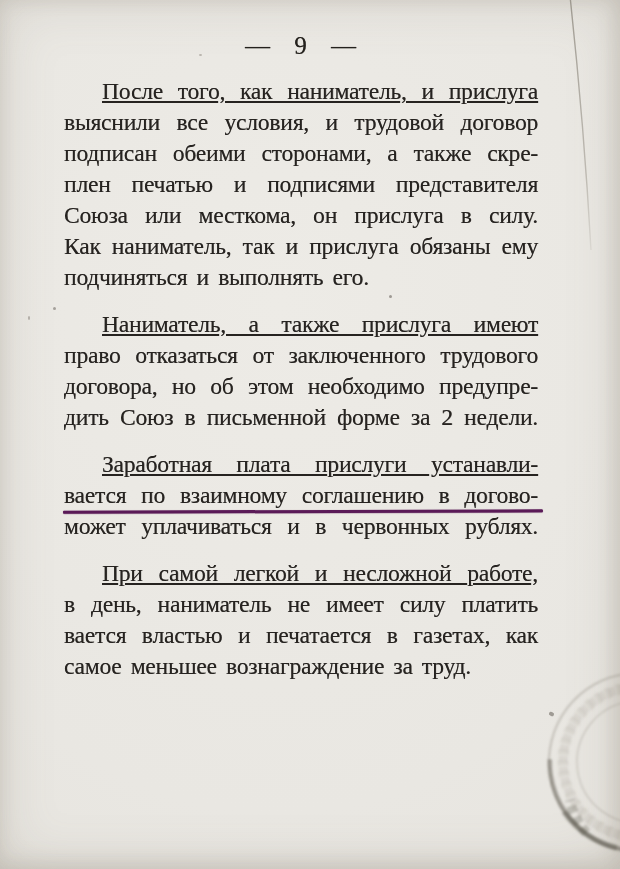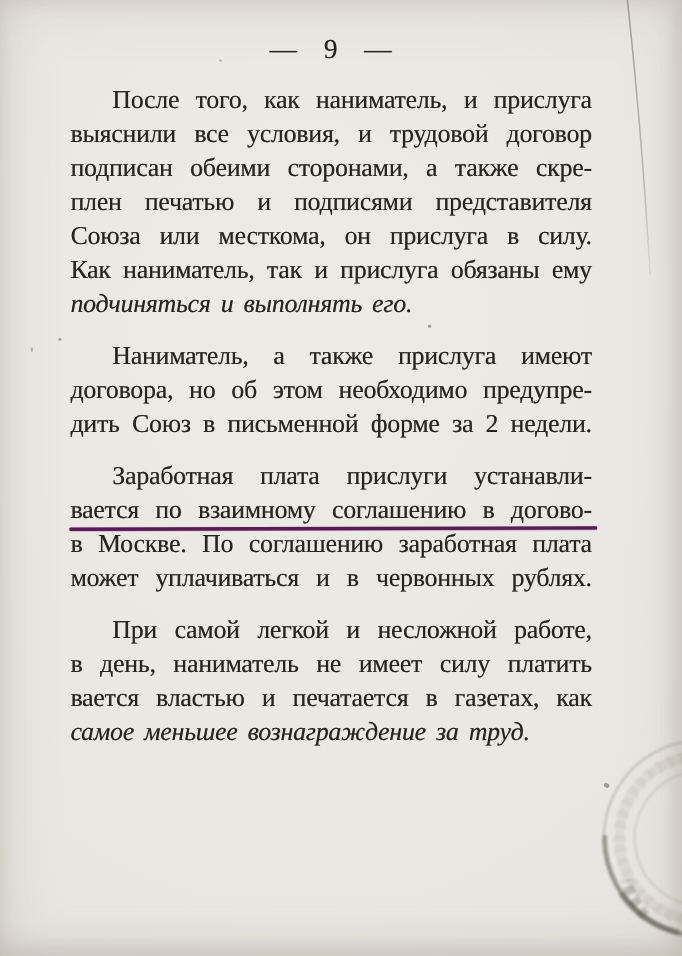--- a/index.html
+++ b/index.html
@@ -28,22 +28,22 @@
     position:absolute;top:76px;left:64px;width:474px;
   }
   .para + .para{margin-top:16px;}
   .line{
     position:relative;
     height:31px;line-height:31px;
     font-size:23.5px;letter-spacing:-.2px;
     text-align:justify;text-align-last:justify;
     text-shadow:.28px 0 0 rgba(38,35,32,.58);
   }
-  .line.indent{padding-left:38px;}
-  .line.no-just{text-align-last:left;word-spacing:3.5px;font-style:italic;}
+  .line.indent{padding-left:38px;text-decoration:underline;}
+  .line.no-just{text-align-last:left;word-spacing:3.5px;}
   .pen-underline{
     position:absolute;left:-1px;right:-5px;bottom:-2px;height:3.4px;
     background:var(--underline-color,#5a1a57);
     border-radius:2px/3px;
     transform:rotate(-.15deg);
     box-shadow:0 .6px .7px rgba(90,26,87,.35), 0 0 1px rgba(90,26,87,.25);
   }
   .crease-svg{position:absolute;left:548px;top:0;pointer-events:none;}
   .stamp-svg{position:absolute;left:530px;top:655px;pointer-events:none;}
   .speck{position:absolute;border-radius:50%;pointer-events:none;}
@@ -65,27 +65,27 @@
       <div class="line indent">После того, как наниматель, и прислуга</div>
       <div class="line">выяснили все условия, и трудовой договор</div>
       <div class="line">подписан обеими сторонами, а также скре-</div>
       <div class="line">плен печатью и подписями представителя</div>
       <div class="line">Союза или месткома, он прислуга в силу.</div>
       <div class="line">Как наниматель, так и прислуга обязаны ему</div>
       <div class="line no-just">подчиняться и выполнять его.</div>
     </div>
     <div class="para">
       <div class="line indent">Наниматель, а также прислуга имеют</div>
+      <div class="line">право отказаться от заключенного трудового</div>
       <div class="line">договора, но об этом необходимо предупре-</div>
       <div class="line">дить Союз в письменной форме за 2 недели.</div>
     </div>
     <div class="para">
       <div class="line indent">Заработная плата прислуги устанавли-</div>
       <div class="line">вается по взаимному соглашению в догово-<span class="pen-underline"></span></div>
-      <div class="line">в Москве. По соглашению заработная плата</div>
       <div class="line">может уплачиваться и в червонных рублях.</div>
     </div>
     <div class="para">
       <div class="line indent">При самой легкой и несложной работе,</div>
       <div class="line">в день, наниматель не имеет силу платить</div>
       <div class="line">вается властью и печатается в газетах, как</div>
       <div class="line no-just">самое меньшее вознаграждение за труд.</div>
     </div>
   </div>
 

